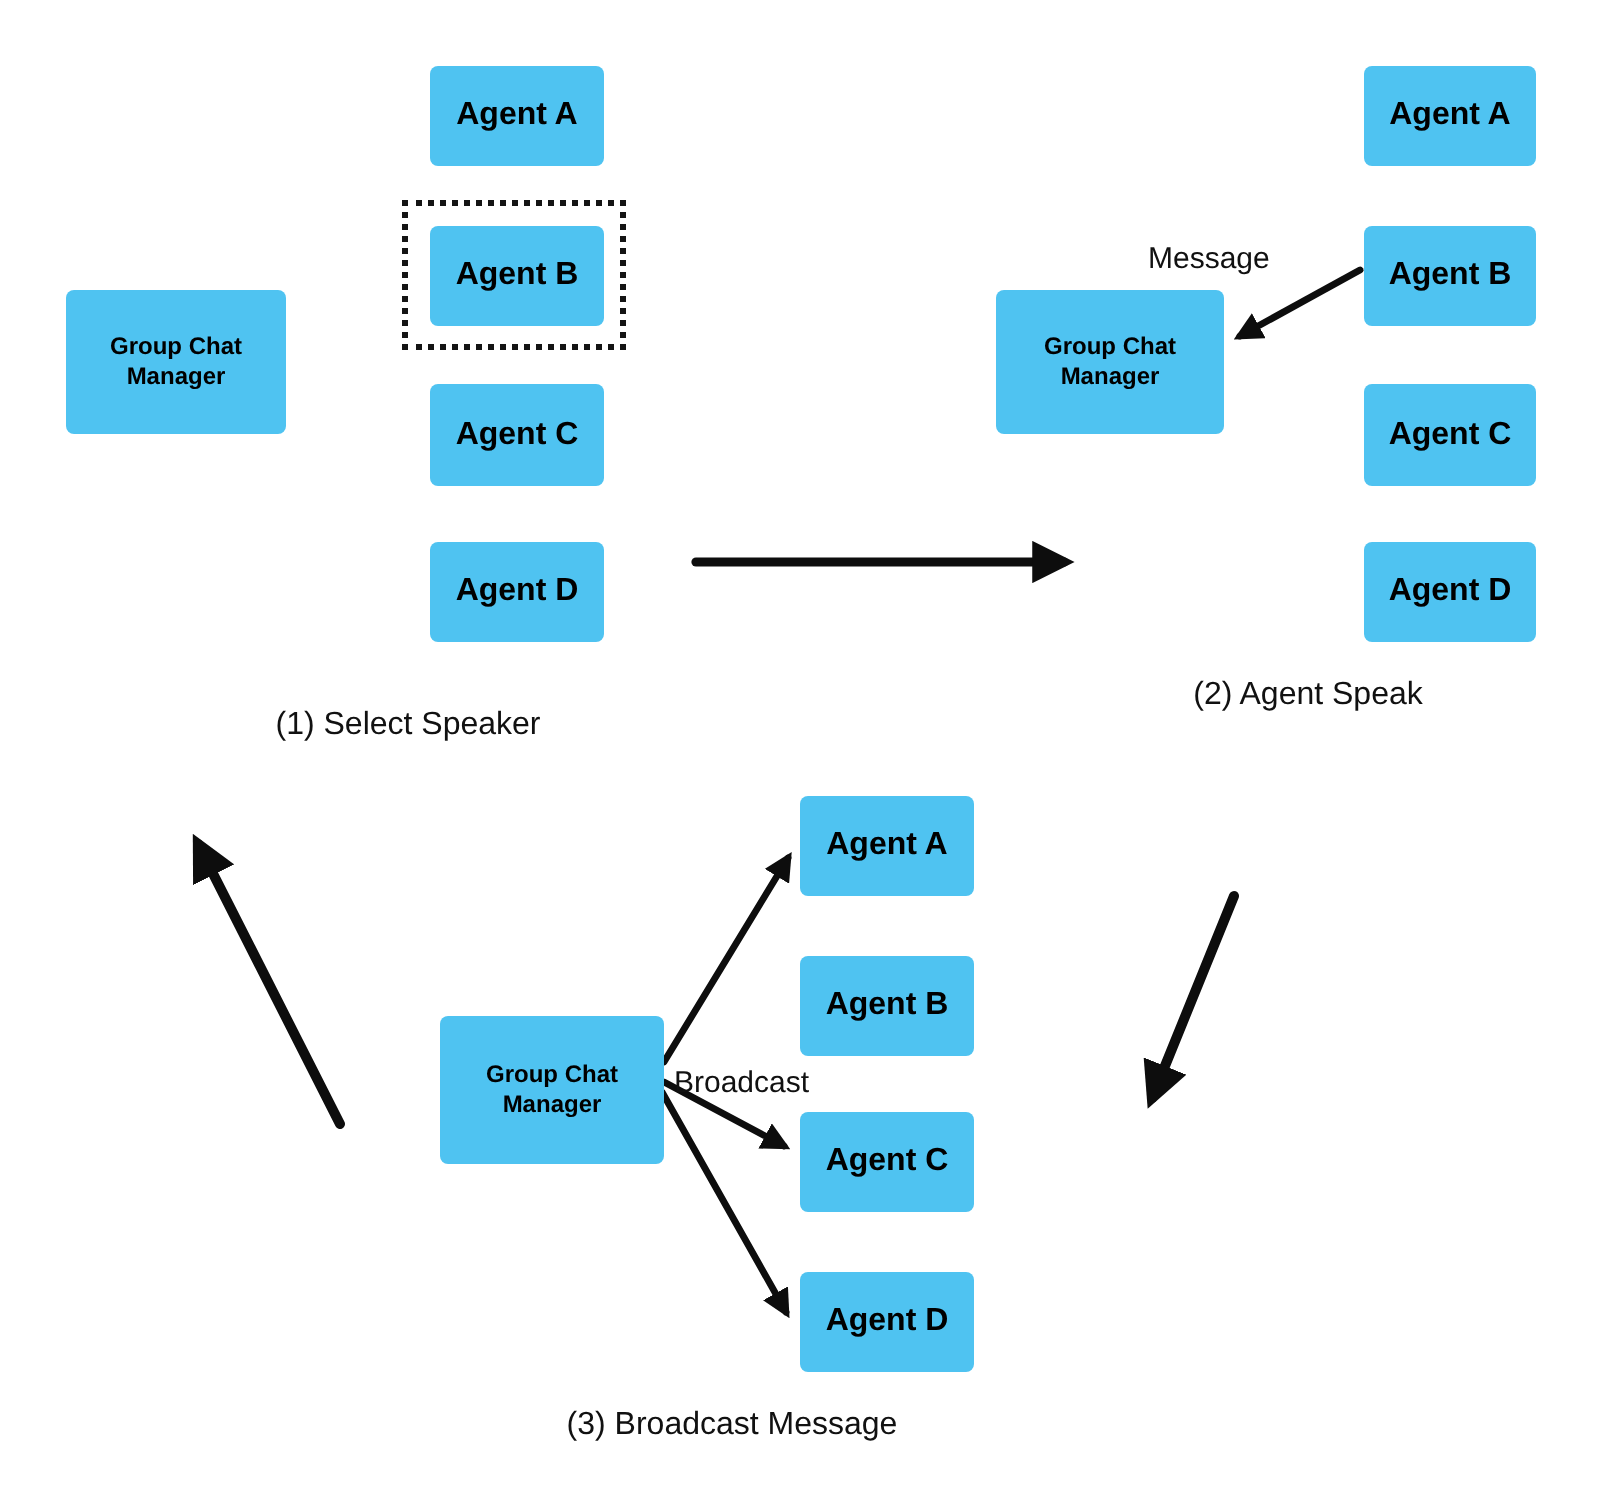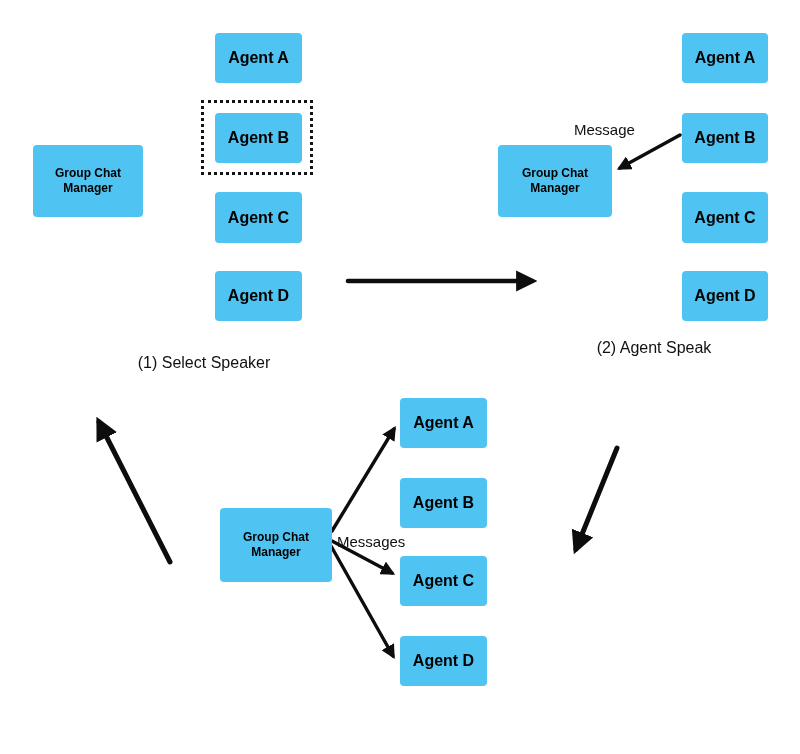--- a/index.html
+++ b/index.html
@@ -94,16 +94,17 @@
 
   <div class="caption" style="left:654px;top:339px;">(2) Agent Speak</div>
 
   <div class="node manager" style="left:220px;top:508px;width:112px;height:74px;">Group Chat Manager</div>
 
   <div class="node" style="left:400px;top:398px;width:87px;height:50px;">Agent A</div>
   <div class="node" style="left:400px;top:478px;width:87px;height:50px;">Agent B</div>
   <div class="node" style="left:400px;top:556px;width:87px;height:50px;">Agent C</div>
   <div class="node" style="left:400px;top:636px;width:87px;height:50px;">Agent D</div>
 
-  <div class="arrow-label" style="left:337px;top:533px;">Messages</div>
+  <div class="arrow-label" style="left:337px;top:533px;">Broadcast</div>
 
+  <div class="caption" style="left:366px;top:704px;">(3) Broadcast Message</div>
 
 </div>
 
 </body></html>

